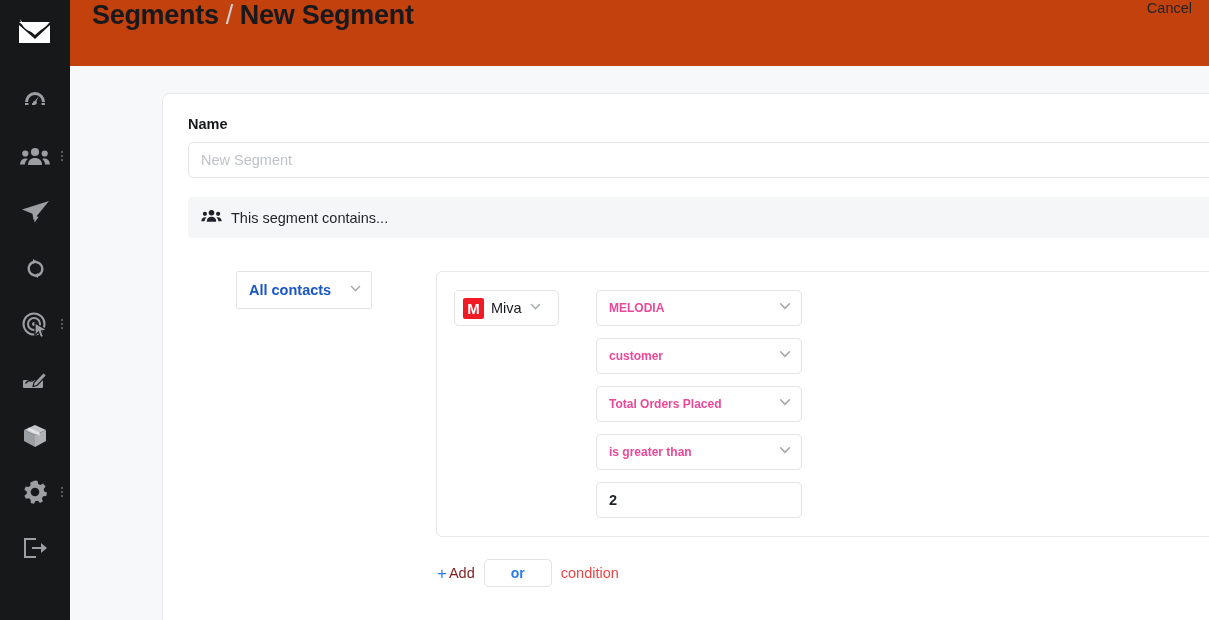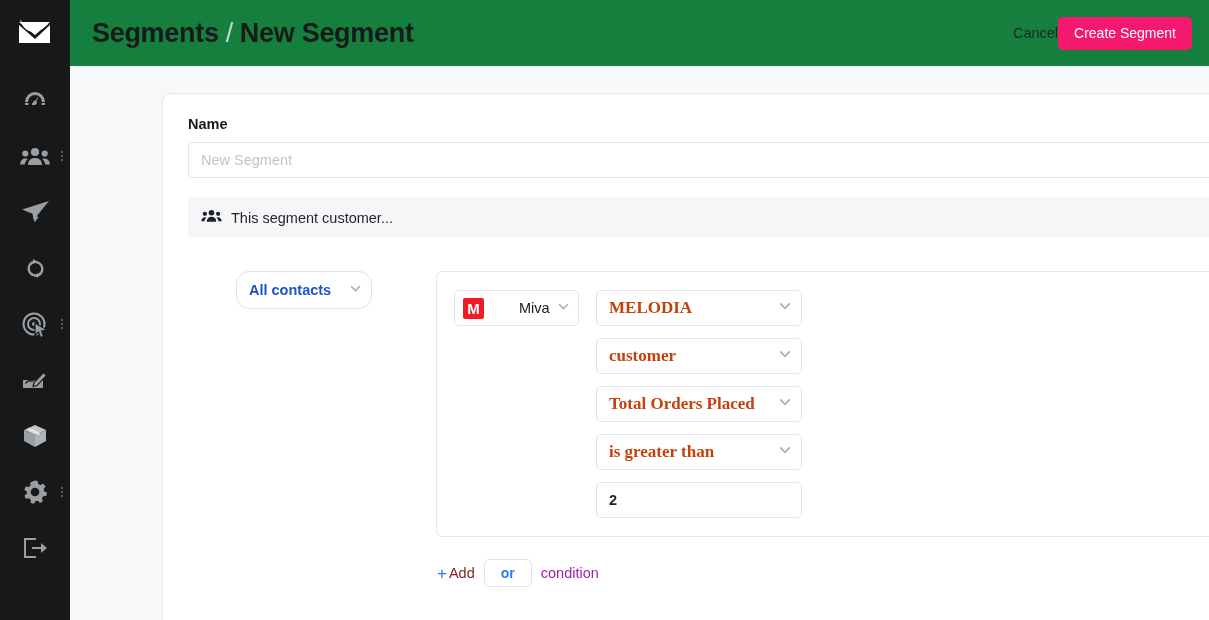--- a/index.html
+++ b/index.html
@@ -37,23 +37,23 @@
     display: flex; flex-direction: column; gap: 2px; align-items: center;
     cursor: pointer;
   }
   .sb-dots i { display: block; width: 2px; height: 2px; background: #6e7275; border-radius: 50%; }
 
   
   .main { flex: 1 1 auto; position: relative; height: 620px; background: #f7f8f9; }
 
   .topbar {
     height: 66px;
-    display: flex; align-items: center;
+    display: flex; 
     padding: 0 17px 0 22px;
-    background: #15803d;
+    background: #c2410c;
   }
   .crumb {
     font-size: 27px; font-weight: bold; color: #17191c; letter-spacing: -0.3px;
     white-space: nowrap;
   }
   .crumb .sep { color: #cbced2; font-weight: normal; margin: 0 7px; }
   .crumb .cur { color: #17191c; }
   .topbar-spacer { flex: 1 1 auto; }
   .cancel-link {
     font-size: 14.5px; color: #1f2329; cursor: pointer;
@@ -96,21 +96,21 @@
     gap: 9px;
   }
   .contains-text { font-size: 14.5px; color: #1f2329; }
 
   
   .builder { position: relative; margin-top: 33px; }
 
   .scope-select {
     position: absolute; left: 48px; top: 0;
     width: 136px; height: 38px;
-    border: 1px solid #e1e3e6; border-radius: 13px;
+    border: 1px solid #e1e3e6; border-radius: 2px;
     background: #fff;
     display: flex; align-items: center; justify-content: space-between;
     padding: 0 9px 0 12px;
     cursor: pointer;
   }
   .scope-label { font-size: 14.5px; font-weight: bold; color: #1a56c4; }
 
   .cond-card {
     position: absolute; left: 248px; top: 0;
     width: 800px; height: 266px;
@@ -127,32 +127,32 @@
     padding: 0 8px 0 8px; gap: 7px;
     cursor: pointer;
   }
   .miva-logo {
     width: 21px; height: 21px; background: #f01b24; border-radius: 2px;
     color: #fff; font-size: 15px; font-weight: bold;
     display: flex; align-items: center; justify-content: center;
     font-family: "Liberation Sans", sans-serif;
     line-height: 1;
   }
-  .prov-label { font-size: 14.5px; color: #17191c; margin-left: 28px; }
+  .prov-label { font-size: 14.5px; color: #17191c; }
 
   .sel {
     position: absolute; left: 159px;
     width: 206px; height: 36px;
     border: 1px solid #e1e3e6; border-radius: 5px;
     background: #fff;
     display: flex; align-items: center; justify-content: space-between;
     padding: 0 9px 0 12px;
     cursor: pointer;
   }
-  .sel-label { font-size: 17px; font-weight: bold; color: #c2410c; white-space: nowrap; font-family: Liberation Serif, serif; }
+  .sel-label { font-size: 12px; font-weight: bold; color: #ec4899; white-space: nowrap; }
   .sel-1 { top: 18px; }
   .sel-2 { top: 66px; gap: 28px; }
   .sel-3 { top: 114px; }
   .sel-4 { top: 162px; }
   .val-input {
     position: absolute; left: 159px; top: 210px;
     width: 206px; height: 36px;
     border: 1px solid #e1e3e6; border-radius: 5px;
     background: #fff; outline: none;
     padding: 0 12px;
@@ -163,25 +163,25 @@
   .addrow {
     position: absolute; left: 249px; top: 288px;
     display: flex; align-items: center; gap: 0;
     font-size: 14.5px;
   }
   .plus-icon { color: #2b7de9; font-size: 17px; line-height: 1; margin-right: 2px; }
   .add-link { color: #7f1d1d; cursor: pointer; }
   .or-box {
     margin: 0 9px;
     border: 1px solid #e1e3e6; border-radius: 5px;
-    padding: 6px 16px;
+    padding: 6px 26px;
     color: #2b7de9; font-weight: bold; font-size: 14px;
     background: #fff; cursor: pointer; line-height: 1;
   }
-  .cond-link { color: #a21caf; cursor: pointer; }
+  .cond-link { color: #ef4444; cursor: pointer; }
 
   .chev { flex: 0 0 auto; }
 </style>
 </head>
 <body>
 
 <div id="app">
 
   <div class="sidebar">
 
@@ -309,40 +309,39 @@
   </div>
 
   <div class="main">
 
     <div class="topbar">
       <div class="crumb">
         <span>Segments</span><span class="sep">/</span><span class="cur">New Segment</span>
       </div>
       <div class="topbar-spacer"></div>
       <div class="cancel-link">Cancel</div>
-      <button class="create-btn">Create Segment</button>
     </div>
 
     <div class="card">
 
       <div class="field-label">Name</div>
       <input class="name-input" type="text" placeholder="New Segment" style="">
 
       <div class="contains-bar">
         <span>
           <svg width="21" height="15" viewBox="0 0 30 22">
             <circle cx="15" cy="7" r="4.1" fill="#1f2329"></circle>
             <path d="M8 20 C8 15.5 11 13 15 13 C19 13 22 15.5 22 20 Z" fill="#1f2329"></path>
             <circle cx="5.3" cy="8.5" r="3.1" fill="#1f2329"></circle>
             <path d="M0 19.5 C0.4 15.6 2.4 13.6 5.6 13.6 C6.4 13.6 7.1 13.7 7.7 14 C6 15.4 5 17.3 4.8 19.5 Z" fill="#1f2329"></path>
             <circle cx="24.7" cy="8.5" r="3.1" fill="#1f2329"></circle>
             <path d="M30 19.5 C29.6 15.6 27.6 13.6 24.4 13.6 C23.6 13.6 22.9 13.7 22.3 14 C24 15.4 25 17.3 25.2 19.5 Z" fill="#1f2329"></path>
           </svg>
         </span>
-        <span class="contains-text">This segment customer...</span>
+        <span class="contains-text">This segment contains...</span>
       </div>
 
       <div class="builder">
 
         <div class="scope-select">
           <span class="scope-label">All contacts</span>
           <span class="chev">
             <svg width="13" height="13" viewBox="0 0 13 13">
                 <path d="M2.5 4.5 L6.5 8.7 L10.5 4.5" fill="none" stroke="#a6abb0" stroke-width="1.5" stroke-linecap="round"></path>
               </svg>

